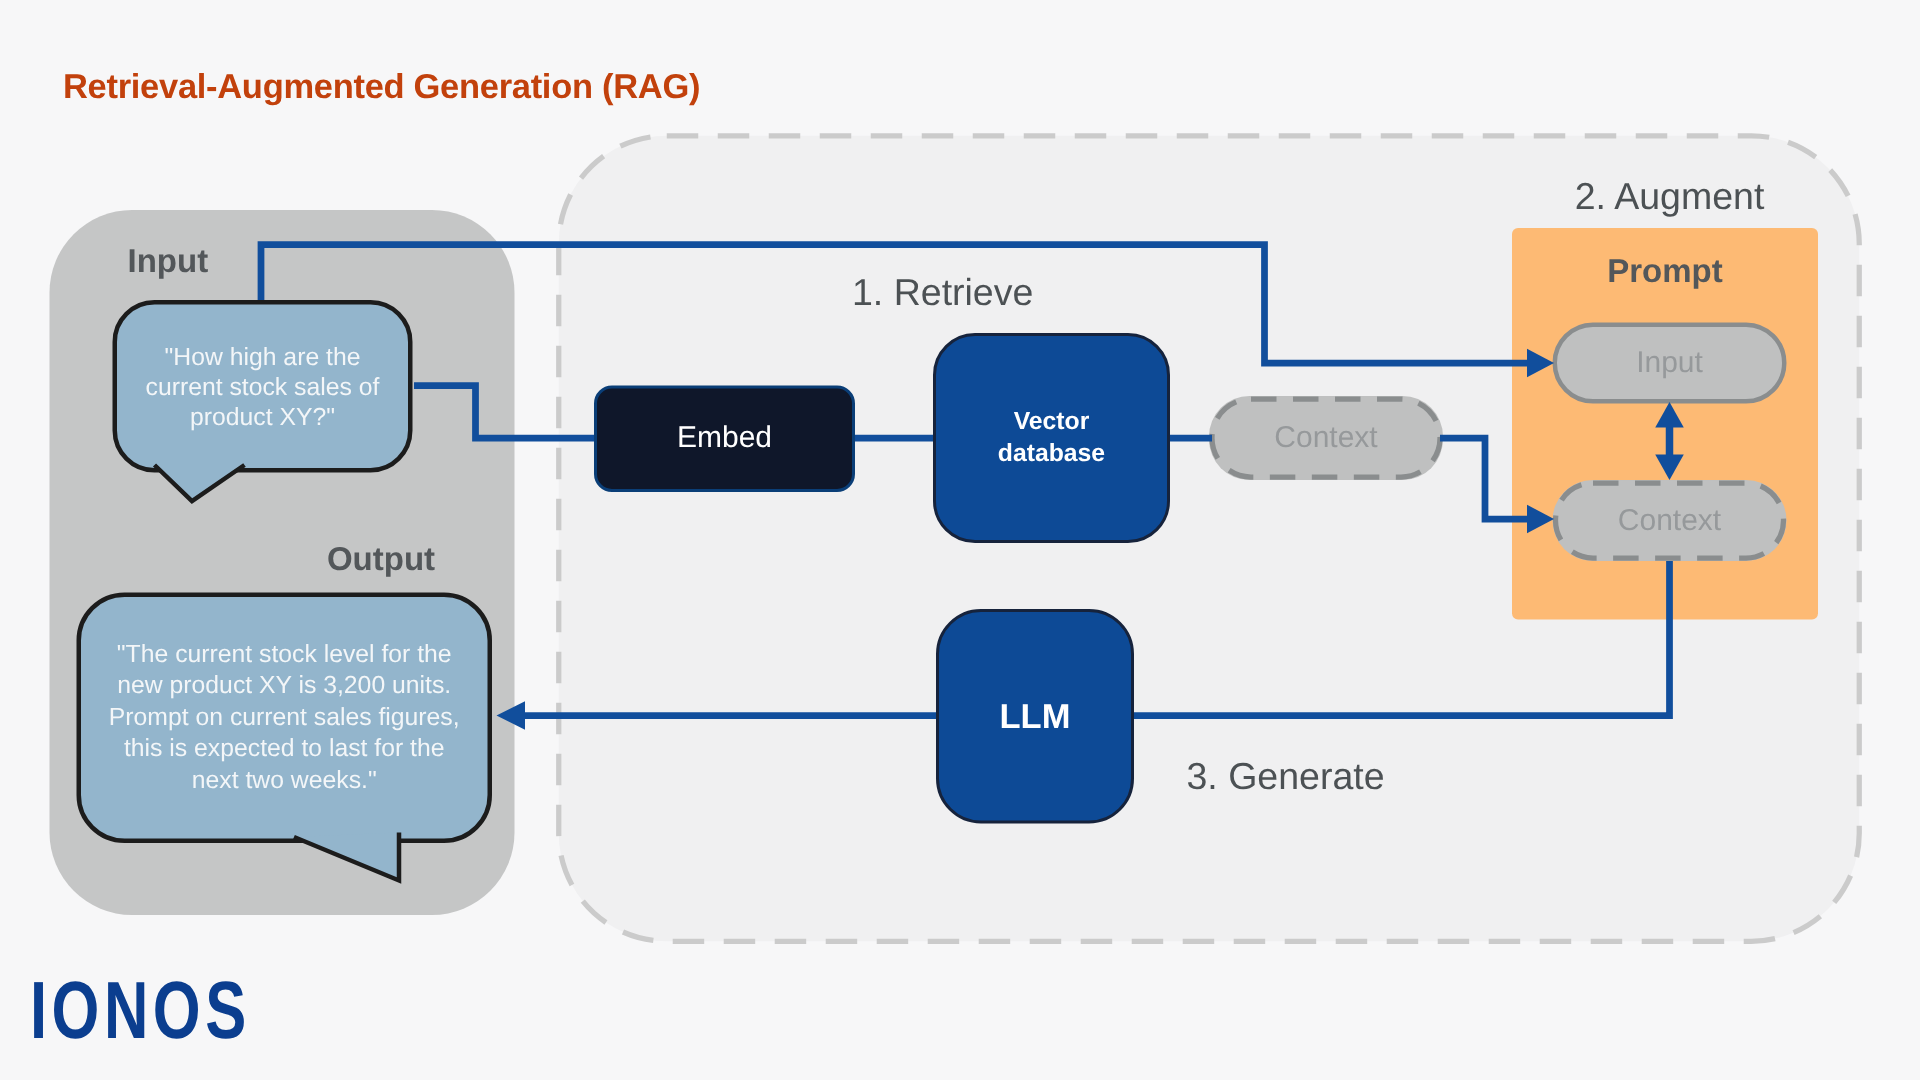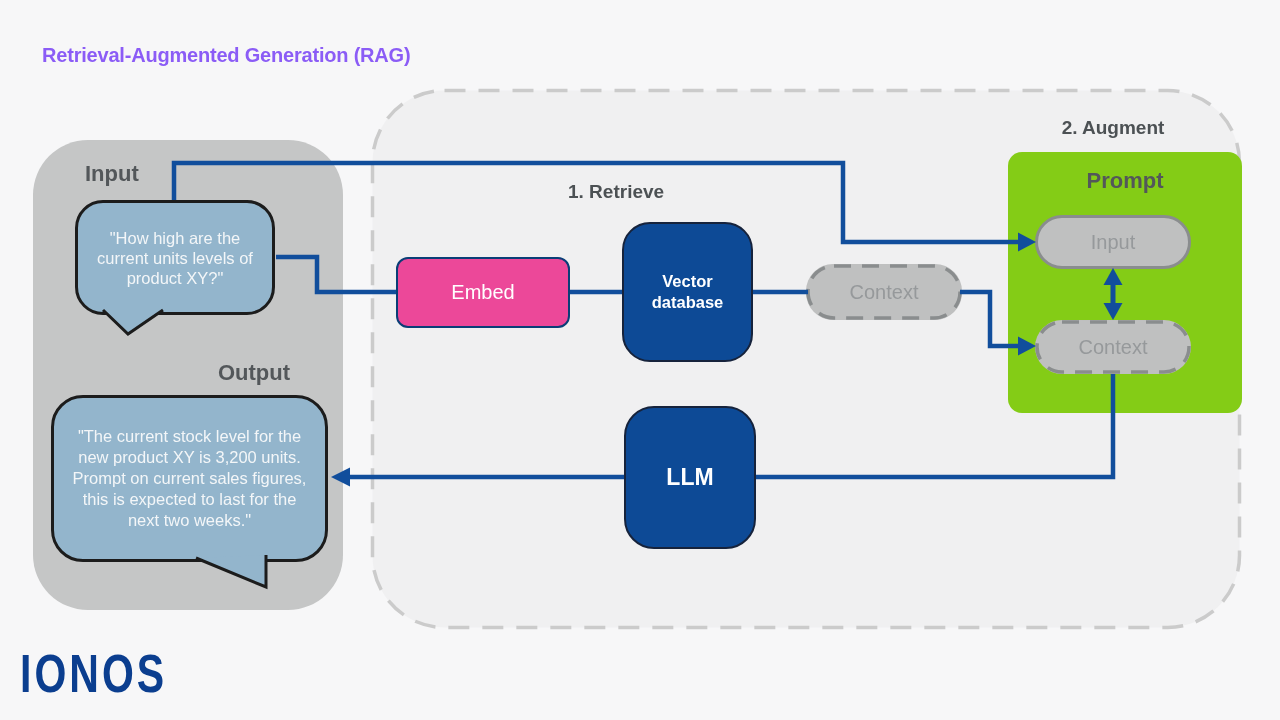--- a/index.html
+++ b/index.html
@@ -2,40 +2,40 @@
 <html><head>
 <meta charset="utf-8">
 <style>
   html,body{margin:0;padding:0;background:#f7f7f8;}
   .stage{position:relative;width:1280px;height:720px;background:#f7f7f8;overflow:hidden;
          font-family:"Liberation Sans",sans-serif;}
   .abs{position:absolute;}
   svg.layer{position:absolute;left:0;top:0;width:1280px;height:720px;}
   .z0{z-index:0}.z1{z-index:1}.z2{z-index:2}.z3{z-index:3}.z4{z-index:4}.z5{z-index:5}
 
-  .page-title{left:42px;top:44px;font-size:20px;font-weight:bold;color:#8b5cf6;letter-spacing:-0.2px;}
+  .page-title{left:42px;top:44px;font-size:23px;font-weight:bold;color:#c2410c;letter-spacing:-0.2px;}
 
   .panel{background:#c5c6c6;border-radius:55px;}
   .left-panel{left:33px;top:140px;width:310px;height:470px;}
-  .prompt-panel{left:1008px;top:152px;width:234px;height:261px;background:#84cc16;border-radius:14px;}
+  .prompt-panel{left:1008px;top:152px;width:204px;height:261px;background:#fdba74;border-radius:4px;}
 
   .section-label{font-weight:bold;color:#53575a;font-size:22px;}
-  .step-label{font-weight:bold;color:#4c5154;font-size:19px;}
+  .step-label{font-weight:normal;color:#4c5154;font-size:25px;}
 
   .bubble{background:#93b5cc;border:3px solid #1c1c1c;display:flex;flex-direction:column;
           justify-content:center;align-items:center;text-align:center;color:#f3f6f8;
           box-sizing:border-box;}
   .bubble-input{left:75px;top:200px;width:200px;height:115px;border-radius:28px;font-size:16.5px;line-height:20px;}
   .bubble-output{left:51px;top:395px;width:277px;height:167px;border-radius:32px;font-size:16.5px;line-height:21px;}
 
   .node{display:flex;justify-content:center;align-items:center;text-align:center;
         box-sizing:border-box;color:#ffffff;}
-  .embed-box{left:396px;top:257px;width:174px;height:71px;background:#ec4899;
+  .embed-box{left:396px;top:257px;width:174px;height:71px;background:#0f172a;
              border:2.5px solid #0a3e77;border-radius:12px;font-size:20px;}
-  .vdb-box{left:622px;top:222px;width:131px;height:140px;background:#0d4a96;
+  .vdb-box{left:622px;top:222px;width:158px;height:140px;background:#0d4a96;
            border:2.5px solid #16233c;border-radius:28px;font-size:16.5px;font-weight:bold;line-height:21px;padding:0 16px;}
   .llm-box{left:624px;top:406px;width:132px;height:143px;background:#0d4a96;
            border:2.5px solid #16233c;border-radius:30px;font-size:23px;font-weight:bold;align-items:center;}
 
   .pill{display:flex;justify-content:center;align-items:center;box-sizing:border-box;
         background:#bfc0c0;color:#96999b;font-size:20px;border-radius:27px;}
   .pill-context-mid{left:806px;top:264px;width:156px;height:56px;}
   .pill-in-panel{position:absolute;left:27px;width:156px;height:54px;}
   .pill-prompt-input{top:63px;border:3.5px solid #8a8d8e;}
   .pill-prompt-context{top:168px;}
@@ -92,21 +92,21 @@
     <path d="M626,477 L349,477" fill="none" stroke="#114e9c" stroke-width="4.5"></path>
     <polygon points="331,477 350,467.5 350,486.5" fill="#114e9c"></polygon>
 
     <path d="M1113,283 L1113,305" fill="none" stroke="#114e9c" stroke-width="5"></path>
     <polygon points="1113,268 1103.5,285 1122.5,285" fill="#114e9c"></polygon>
     <polygon points="1113,320 1103.5,303 1122.5,303" fill="#114e9c"></polygon>
   </svg>
 
   <div class="abs bubble bubble-input z3">
     <div>"How high are the</div>
-    <div>current units levels of</div>
+    <div>current stock sales of</div>
     <div>product XY?"</div>
   </div>
 
   <div class="abs bubble bubble-output z3">
     <div>"The current stock level for the</div>
     <div>new product XY is 3,200 units.</div>
     <div>Prompt on current sales figures,</div>
     <div>this is expected to last for the</div>
     <div>next two weeks."</div>
   </div>
@@ -131,16 +131,17 @@
   <div class="abs page-title z5">Retrieval-Augmented Generation (RAG)</div>
 
   <div class="abs section-label z5" style="left:85px;top:161px;">Input</div>
 
   <div class="abs section-label z5" style="left:200px;top:360px;width:108px;text-align:center;">Output</div>
 
   <div class="abs step-label z5" style="left:568px;top:181px;width:160px;text-align:left;">1. Retrieve</div>
 
   <div class="abs step-label z5" style="left:1033px;top:117px;width:160px;text-align:center;">2. Augment</div>
 
+  <div class="abs step-label z5" style="left:791px;top:504px;">3. Generate</div>
 
   <div class="abs logo z5">IONOS</div>
 
 </div>
 
 </body></html>

